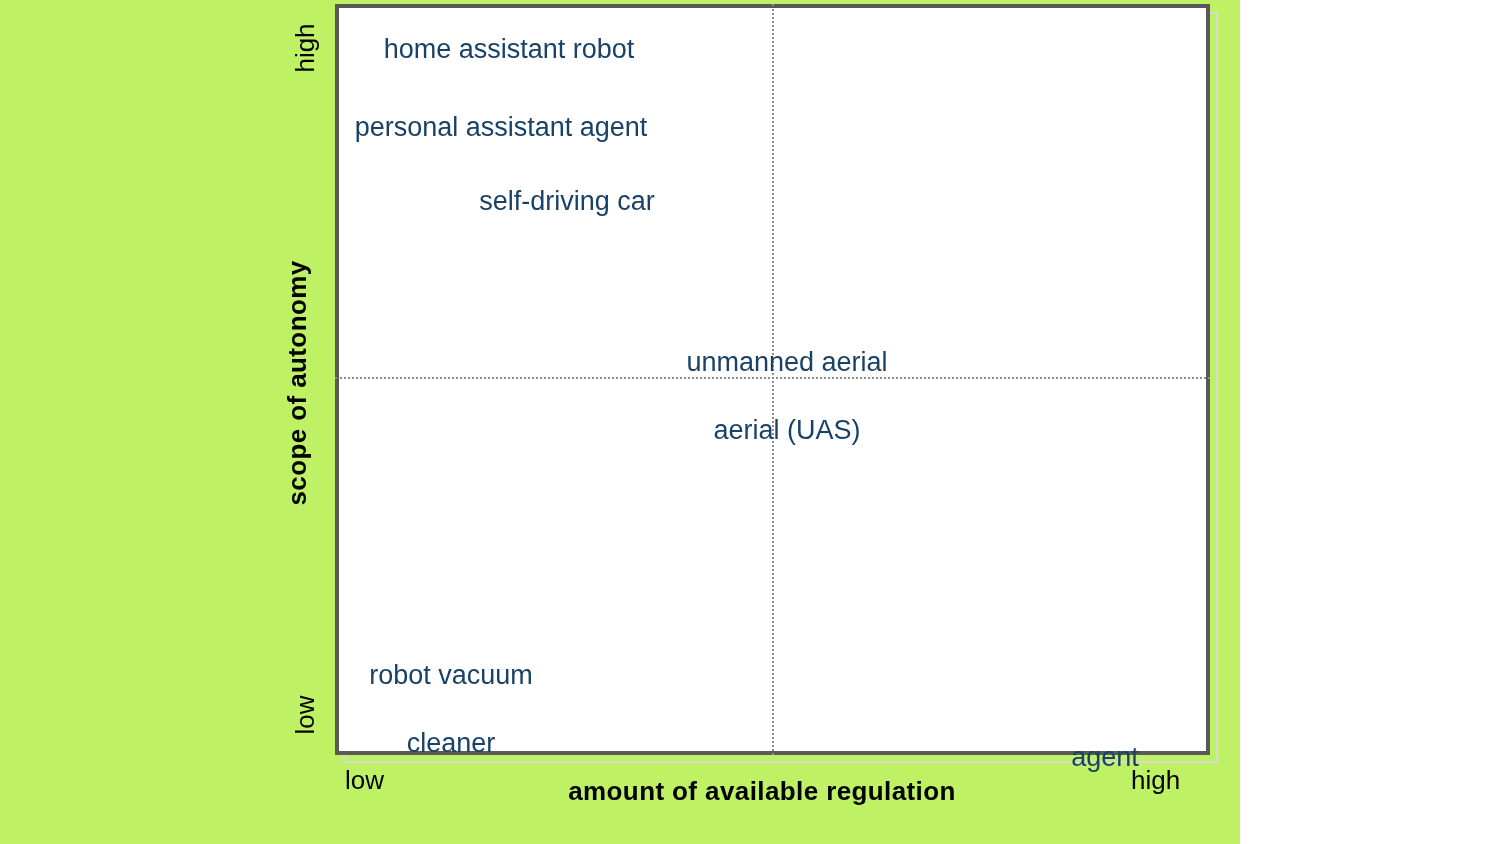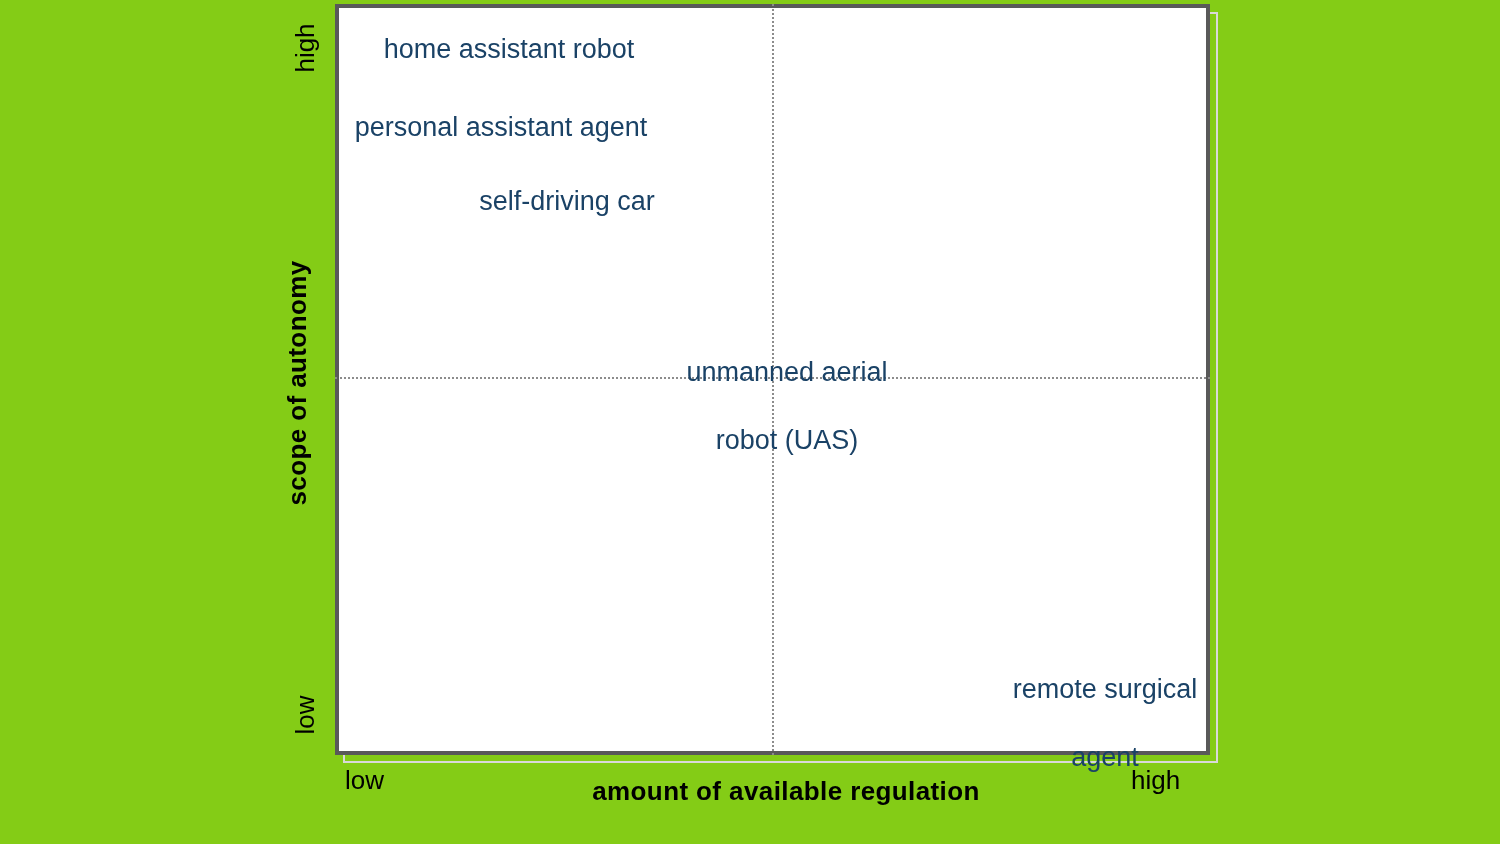--- a/index.html
+++ b/index.html
@@ -7,23 +7,23 @@
     margin: 0;
     padding: 0;
     background: #ffffff;
   }
   body {
     font-family: "Liberation Sans", sans-serif;
   }
 
   #canvas {
     position: relative;
-    width: 1500px;
+    width: 1240px;
     height: 844px;
-    background: #84cc16;
+    background: #bef264;
     overflow: hidden;
   }
 
   
   .plot-shadow {
     position: absolute;
     left: 343px;
     top: 12px;
     width: 875px;
     height: 751px;
@@ -118,38 +118,42 @@
 
   <div class="grid-h"></div>
   <div class="grid-v"></div>
 
   <div class="item" style="left:509px; top:49px;">home assistant robot</div>
 
   <div class="item" style="left:501px; top:127px;">personal assistant agent</div>
 
   <div class="item" style="left:567px; top:201px;">self-driving car</div>
 
-  <div class="item" style="left:772px; top:406px;">
+  <div class="item" style="left:772px; top:396px;">
     <span>unmanned aerial</span><br>
-    <span>robot (UAS)</span>
+    <span>aerial (UAS)</span>
   </div>
 
 
 
+  <div class="item" style="left:436px; top:709px;">
+    <span>robot vacuum</span><br>
+    <span>cleaner</span>
+  </div>
 
   <div class="item" style="left:1090px; top:723px;">
-    <span>remote surgical</span><br>
+    <br>
     <span>agent</span>
   </div>
 
   <div class="tick tick-y" style="left:305px; top:48px;">high</div>
 
   <div class="tick tick-y" style="left:305px; top:715px;">low</div>
 
   <div class="axis-title axis-title-y" style="left:297px; top:383px;">scope of  autonomy</div>
 
   <div class="tick tick-x" style="left:345px; top:765px;">low</div>
 
   <div class="tick tick-x" style="left:1131px; top:765px;">high</div>
 
-  <div class="axis-title axis-title-x" style="left:762px; top:776px;margin-left:24px;">amount of available regulation</div>
+  <div class="axis-title axis-title-x" style="left:762px; top:776px;">amount of available regulation</div>
 
 </div>
 
 </body></html>

